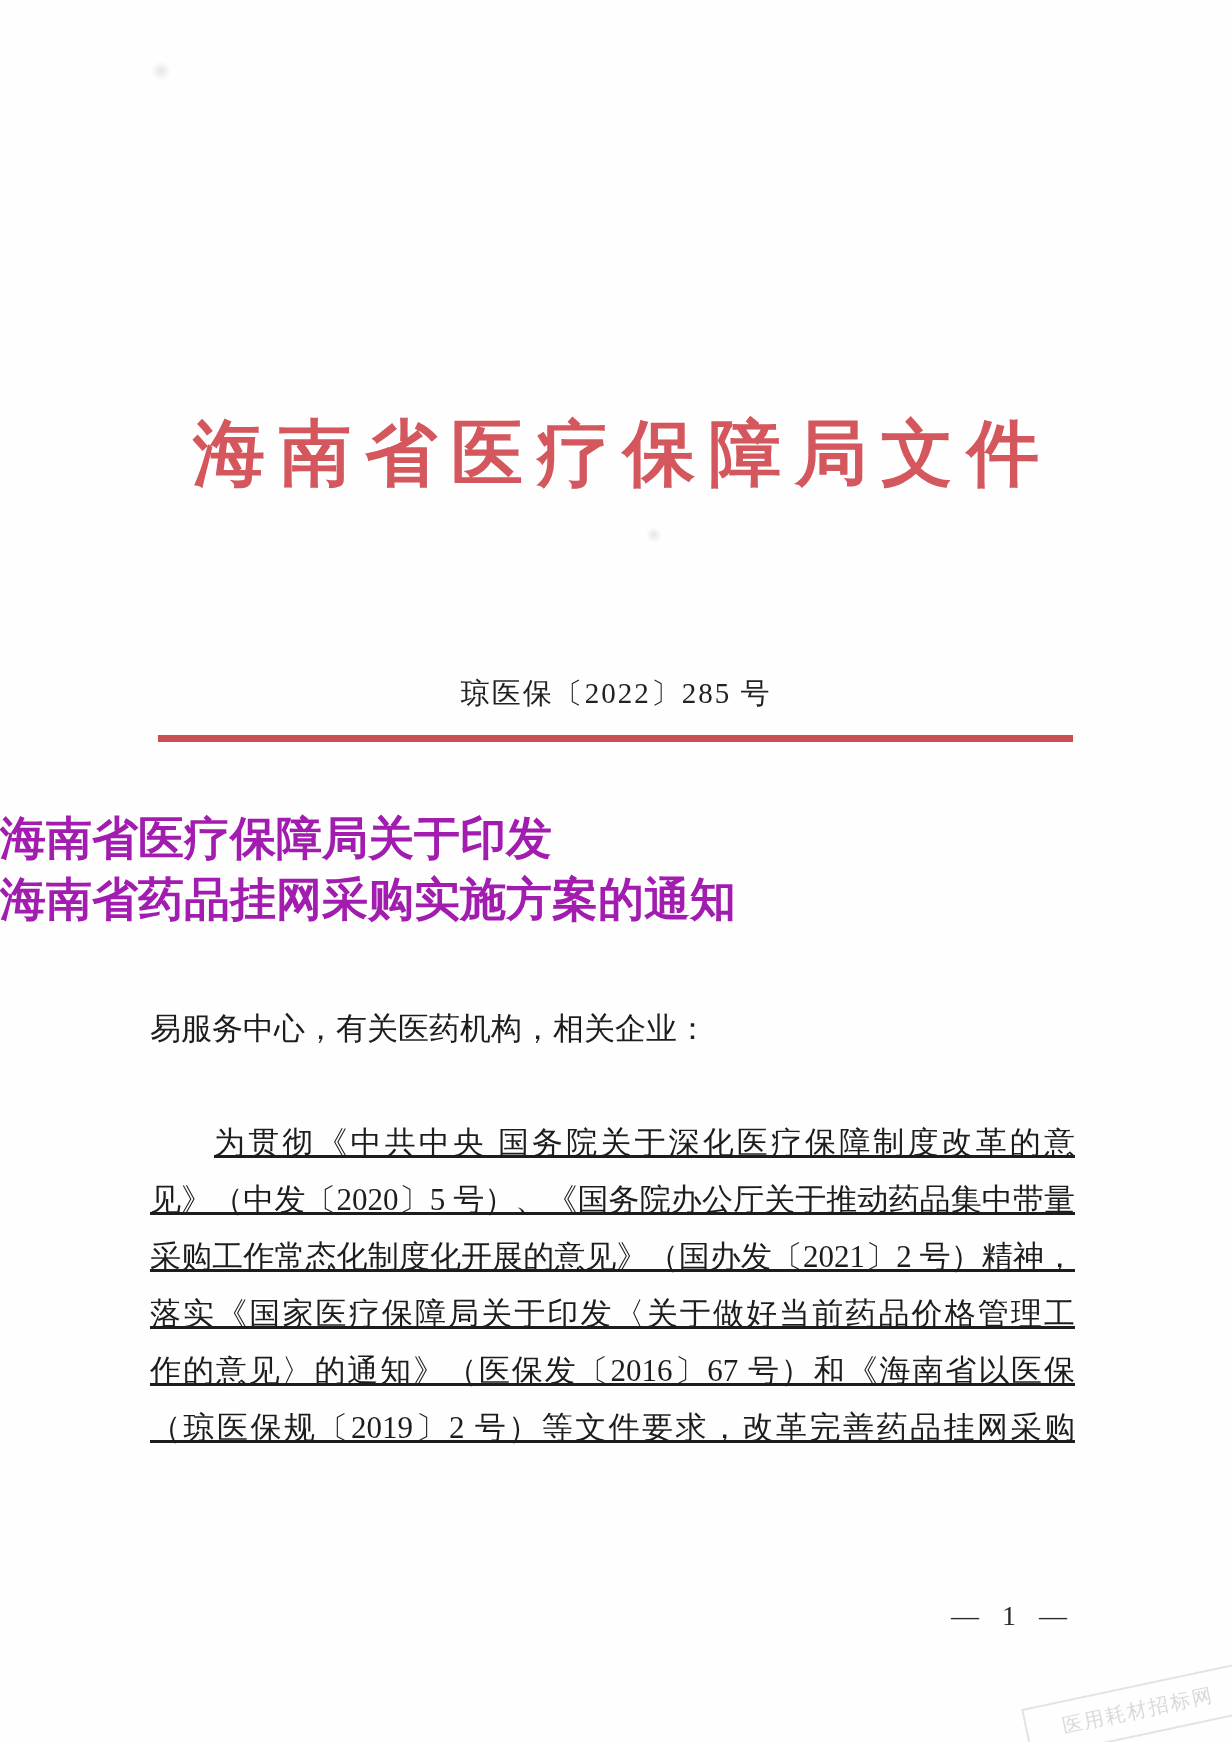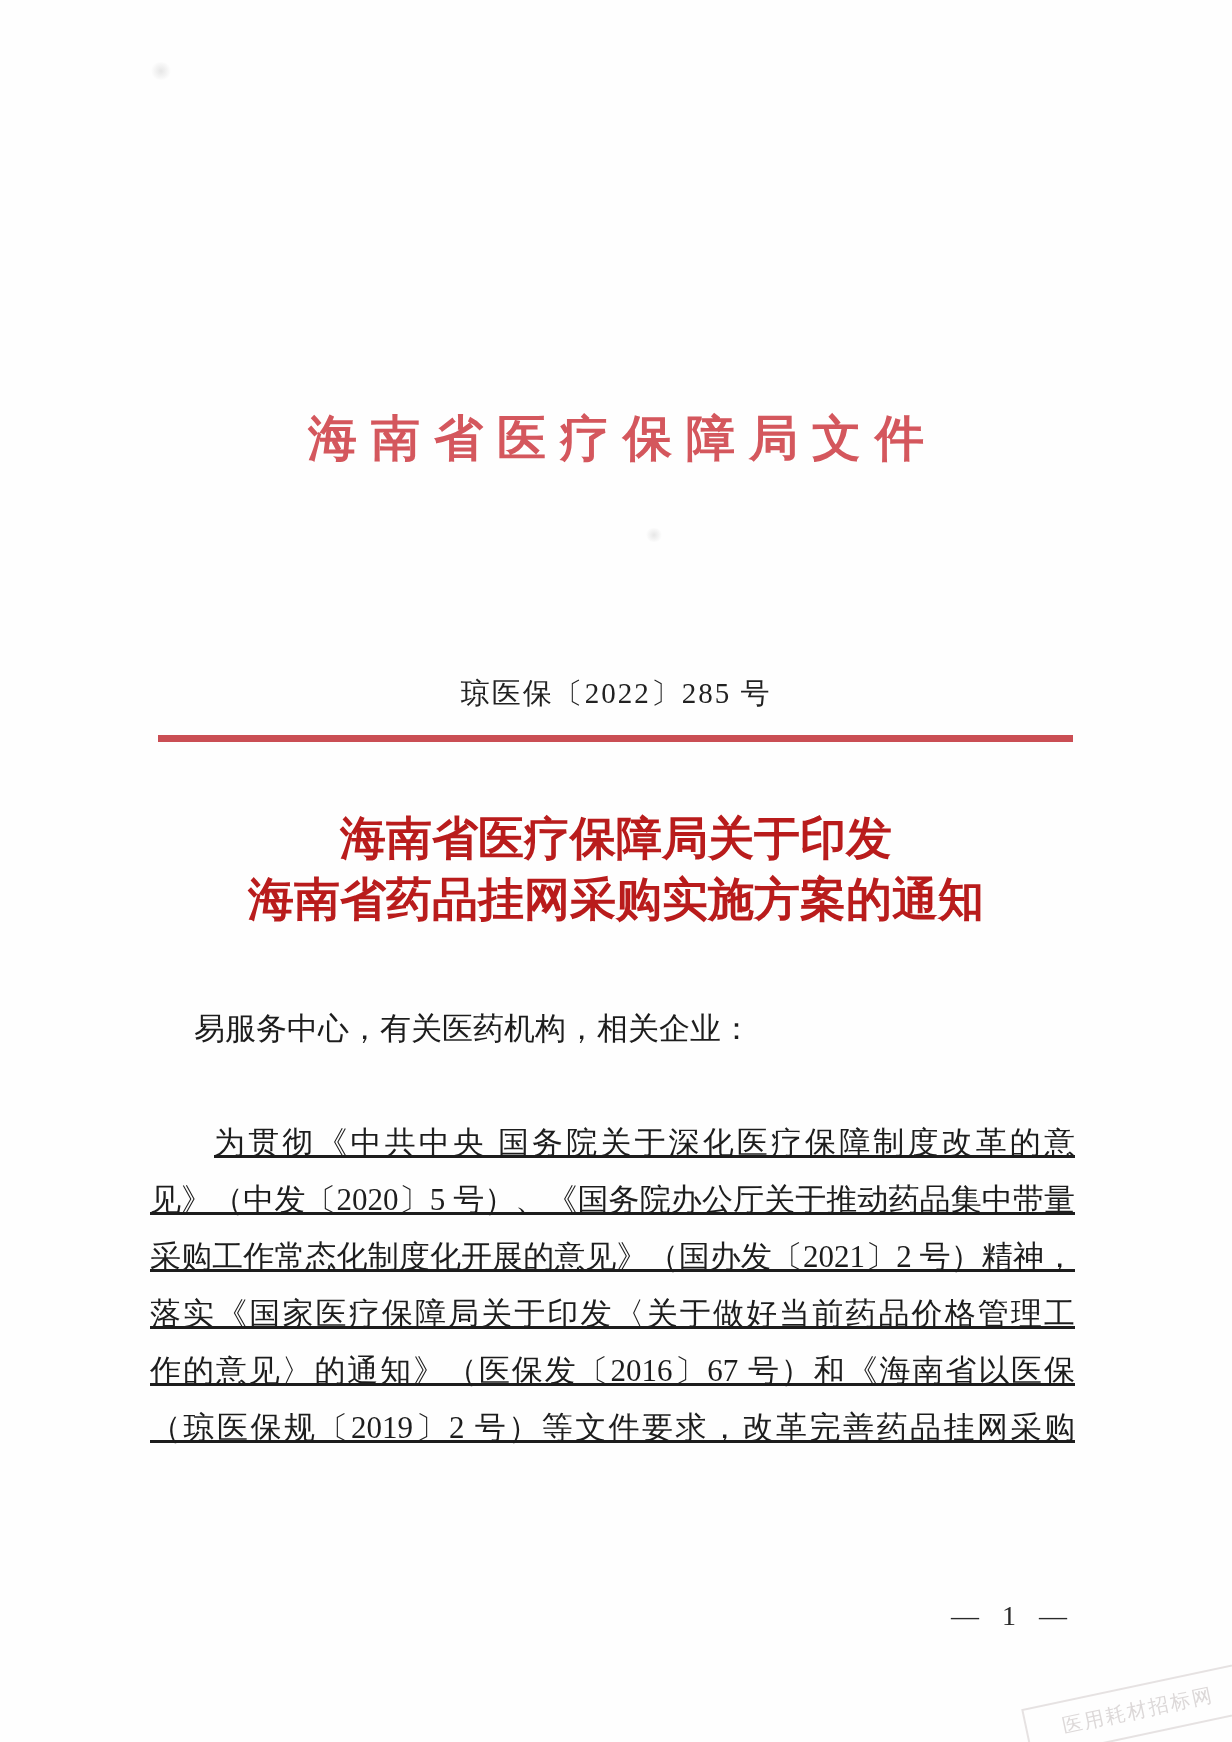--- a/index.html
+++ b/index.html
@@ -12,21 +12,21 @@
     overflow: hidden;
     font-family: "Liberation Serif", "DejaVu Serif", serif;
     color: var(--text-black, #1d1d1d);
   }
   .issuer-header {
     position: absolute;
     top: 406px;
     left: 0;
     width: 100%;
     text-align: center;
-    font-size: 49px;
+    font-size: 72px;
     font-weight: 700;
     letter-spacing: 14px;
     padding-left: 14px;
     box-sizing: border-box;
     white-space: nowrap;
     color: var(--header-red, #d4575d);
   }
   .doc-number {
     position: absolute;
     top: 674px;
@@ -43,43 +43,43 @@
     left: 158px;
     width: 915px;
     height: 7px;
     background: var(--rule-red, #ca4e54);
   }
   .doc-title {
     position: absolute;
     top: 808px;
     left: 0;
     width: 100%;
-    text-align: center;
+    text-align: left;
     font-size: 46px;
     line-height: 61px;
     font-weight: 700;
-    color: #b91c1c;
+    color: #a21caf;
   }
   .text-block {
     position: absolute;
     left: 150px;
     width: 925px;
     font-size: 31px;
     line-height: 57px;
     color: #1d1d1d;
   }
   .recipients { top: 1000px; }
   .body-text  { top: 1114px; text-decoration: underline; }
   .line {
     text-align: justify;
     text-align-last: justify;
     text-justify: inter-character;
     white-space: nowrap;
   }
-  .line.open-end { text-align-last: left; margin-left: 44px; }
+  .line.open-end { text-align-last: left; }
   .line.indent { text-indent: 64px; }
   .page-number {
     position: absolute;
     top: 1600px;
     left: 150px;
     width: 925px;
     text-align: right;
     font-size: 28px;
     letter-spacing: 8px;
     color: #2a2a2a;

